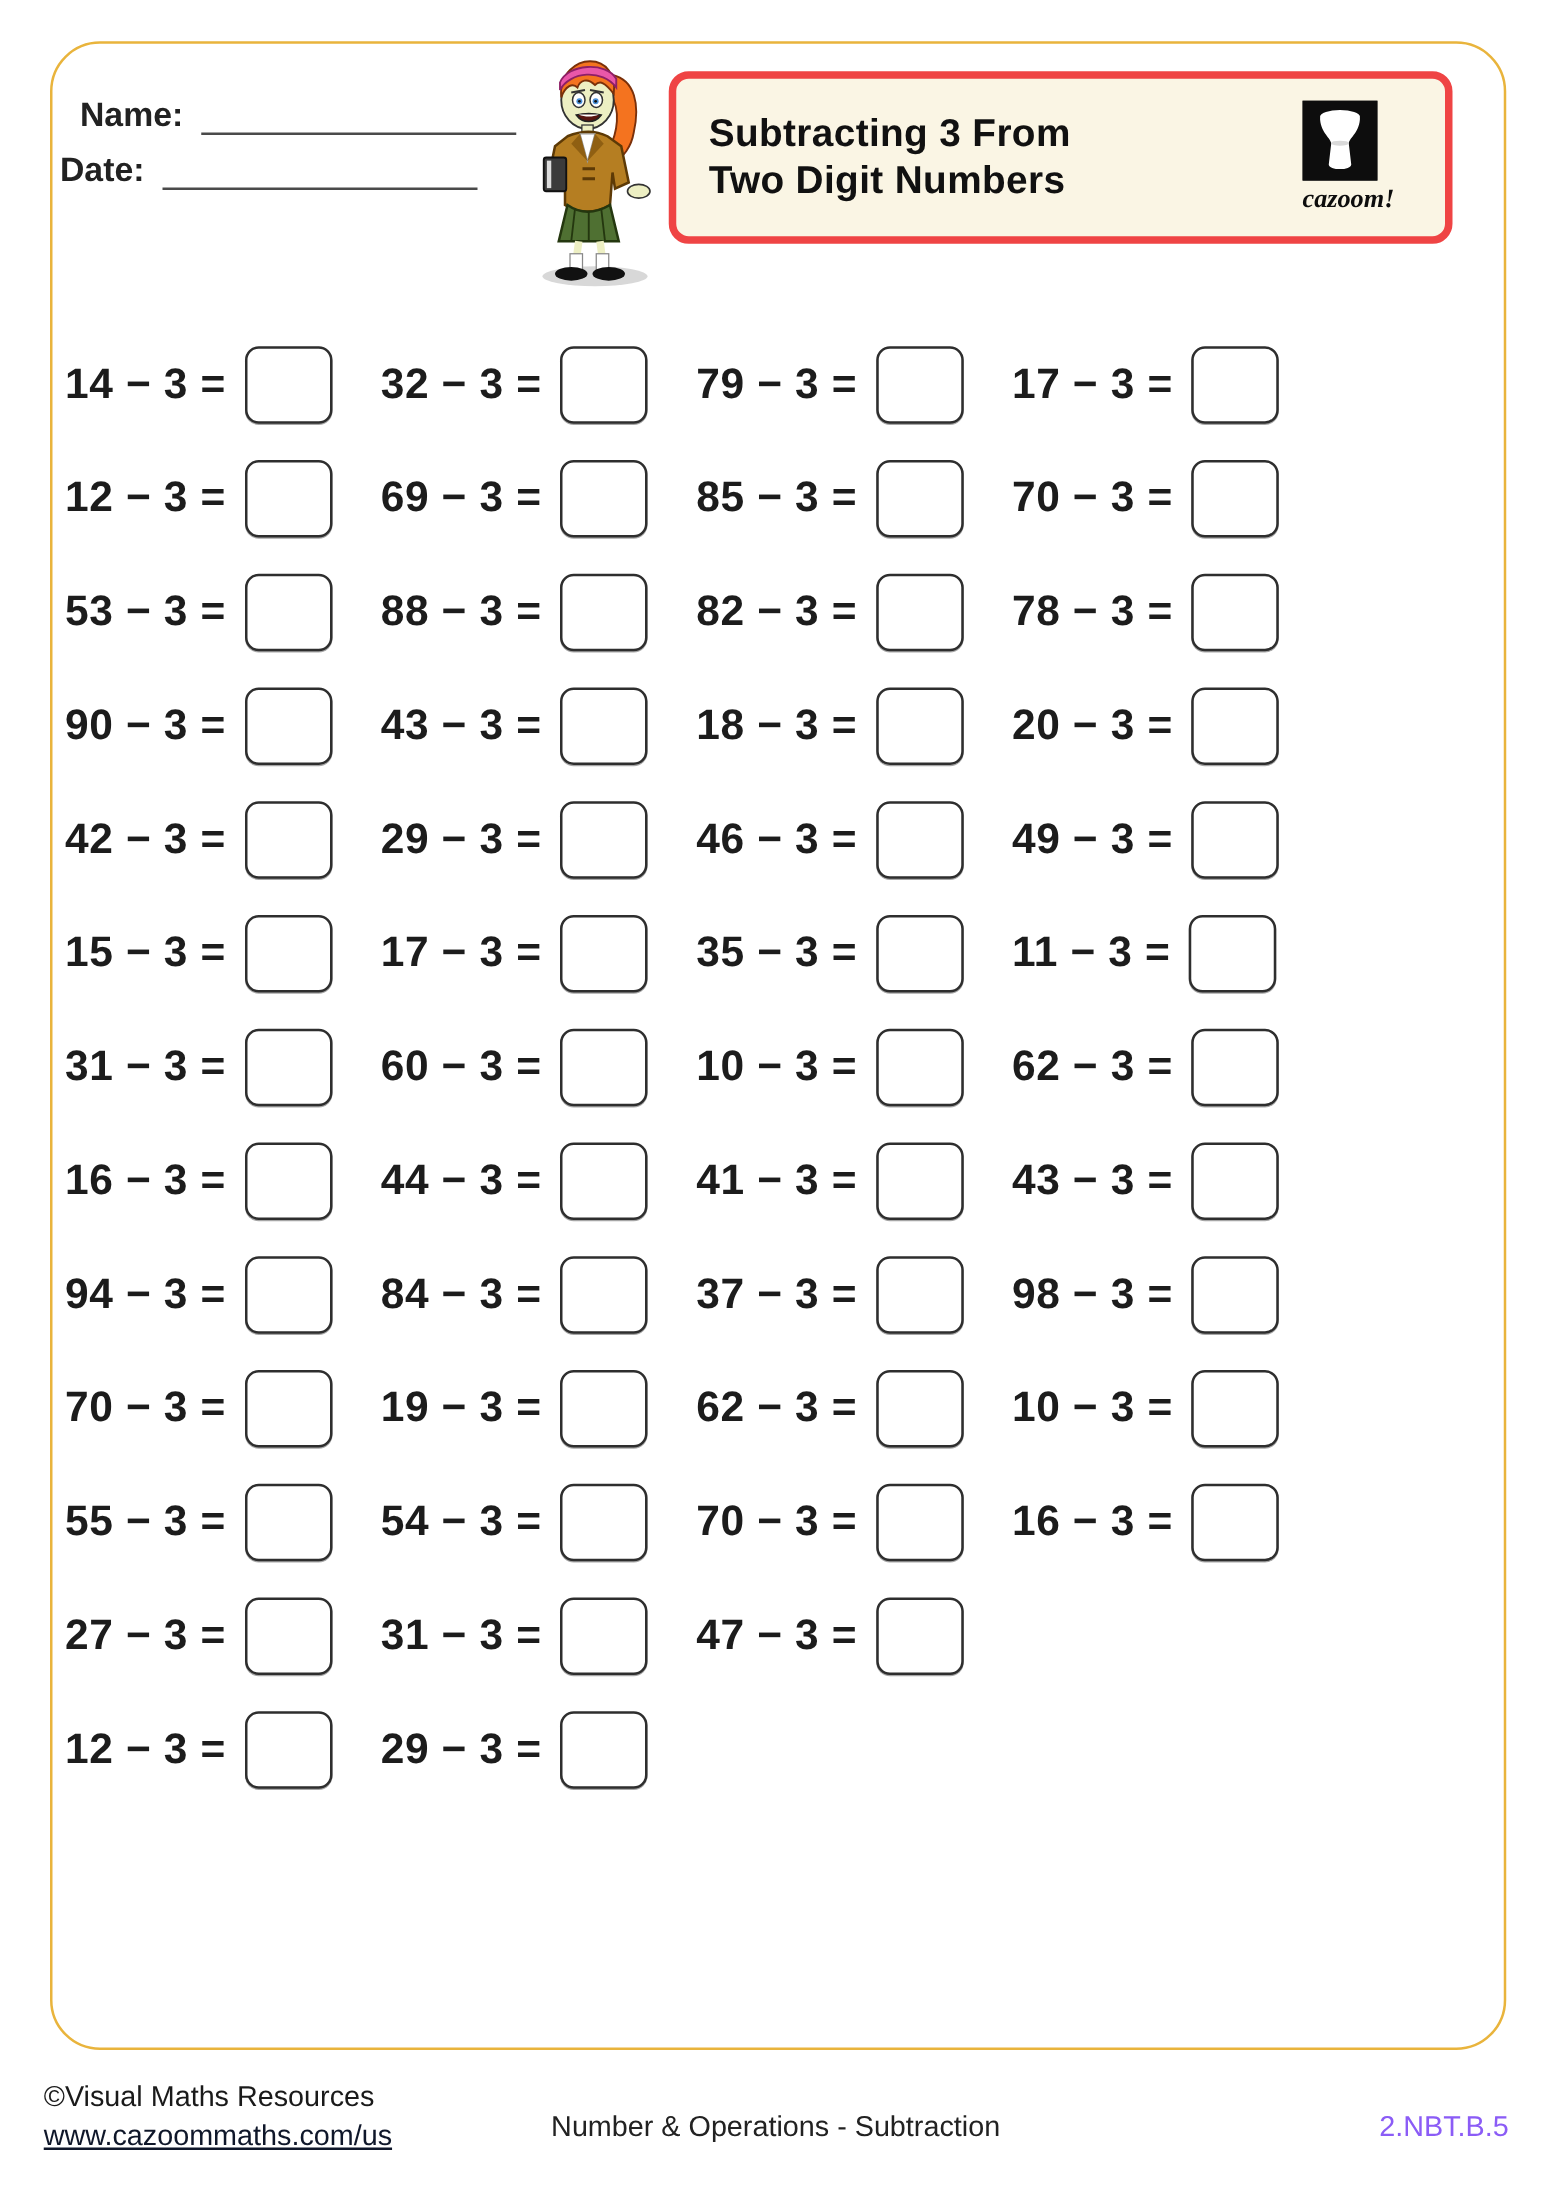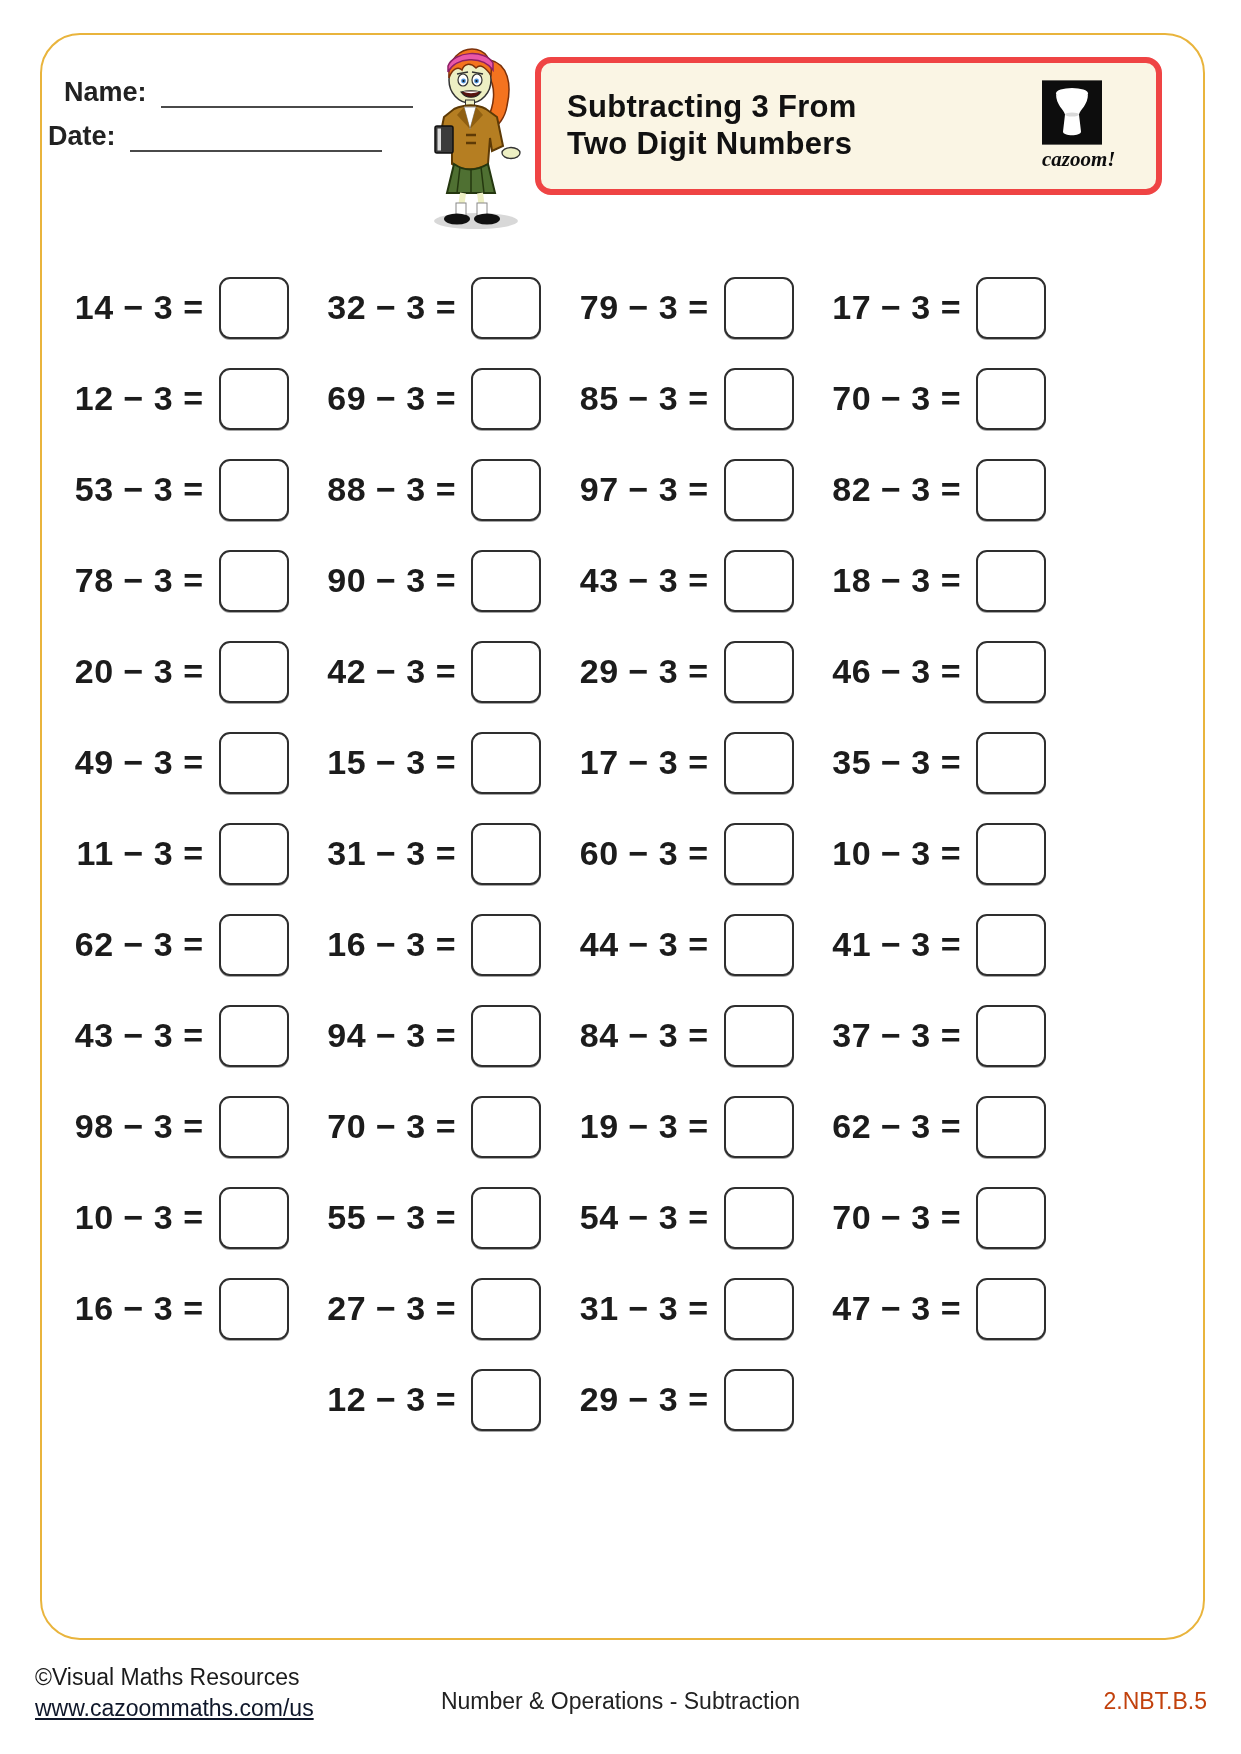--- a/index.html
+++ b/index.html
@@ -29,31 +29,31 @@
     position:absolute;right:18px;top:50%;transform:translateY(-50%);
     display:flex;flex-direction:column;align-items:flex-start;width:96px;font-style:italic;
   }
   .logo-square{width:60px;height:64px;background:#0d0d0d;display:flex;align-items:center;justify-content:center;}
   .logo-text{font-family:"Liberation Serif",serif;font-weight:700;font-size:21px;color:#0d0d0d;margin-top:2px;}
   
   .grid{
     position:absolute;left:52px;top:262px;width:1010px;
     display:grid;grid-template-columns:repeat(4,1fr);grid-auto-rows:91px;
   }
-  .problem-cell{display:flex;align-items:center;justify-content:flex-end;padding-right:16px;}
+  .problem-cell{display:flex;align-items:center;padding-right:16px;}
   .expr{font-size:34px;font-weight:700;letter-spacing:0.5px;margin-right:15px;white-space:nowrap;color:#1c1c1c;}
   .answer-box{
     width:66px;height:58px;background:#fff;border:2.5px solid #2e2e2e;border-radius:11px;
     box-shadow:0 1px 0 rgba(0,0,0,0.35);flex:0 0 auto;
   }
   
   .footer-left{position:absolute;left:35px;top:1662px;font-size:23px;line-height:1.35;}
   .footer-link{color:#0f172a;text-decoration:underline;cursor:pointer;}
   .footer-center{position:absolute;left:0;right:0;top:1688px;text-align:center;font-size:23px;color:#222;}
-  .footer-right{position:absolute;right:34px;top:1688px;font-size:23px;color:#c2410c;}
+  .footer-right{position:absolute;right:34px;top:1688px;font-size:23px;color:#8b5cf6;}
 </style>
 </head>
 <body>
 
 <div class="page">
   <div class="frame"></div>
 
   <div class="field-row row-name">
     <span class="field-label">Name:</span>
     <div class="blank-line"></div>
@@ -150,24 +150,20 @@
       </div>
       <div class="problem-cell">
         <span class="expr">53 − 3 =</span>
         <div class="answer-box"></div>
       </div>
       <div class="problem-cell">
         <span class="expr">88 − 3 =</span>
         <div class="answer-box"></div>
       </div>
       <div class="problem-cell">
-        <span class="expr">97 − 3 =</span>
-        <div class="answer-box"></div>
-      </div>
-      <div class="problem-cell">
         <span class="expr">82 − 3 =</span>
         <div class="answer-box"></div>
       </div>
       <div class="problem-cell">
         <span class="expr">78 − 3 =</span>
         <div class="answer-box"></div>
       </div>
       <div class="problem-cell">
         <span class="expr">90 − 3 =</span>
         <div class="answer-box"></div>

